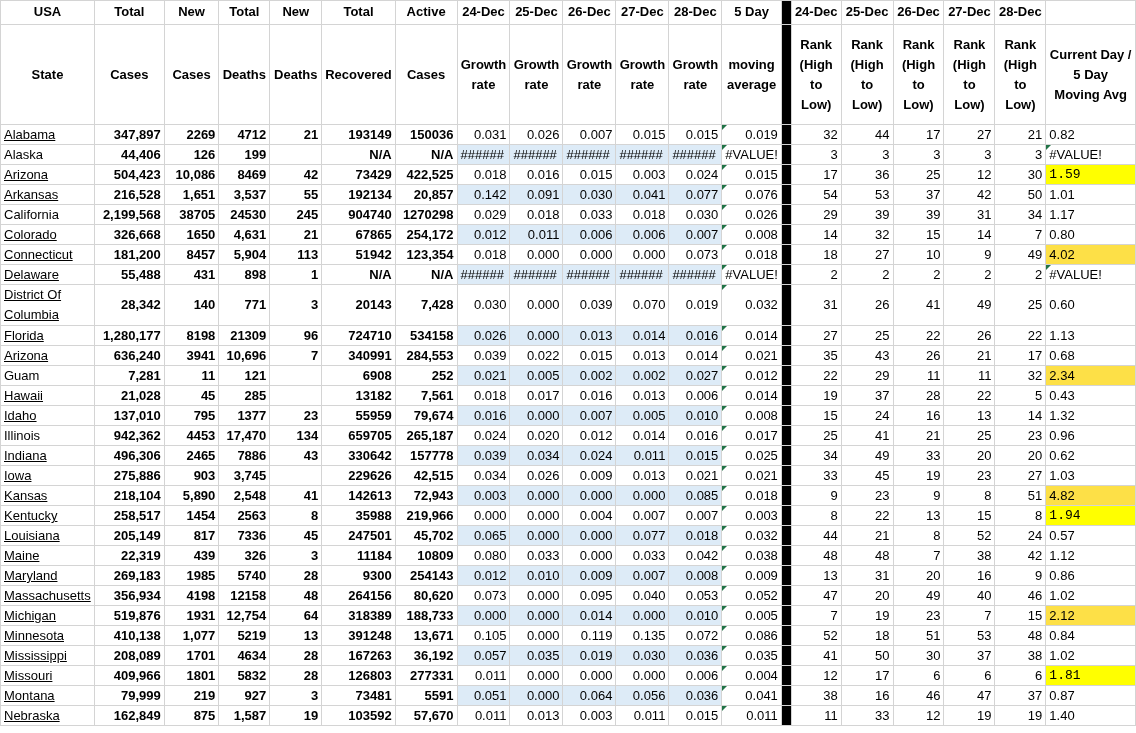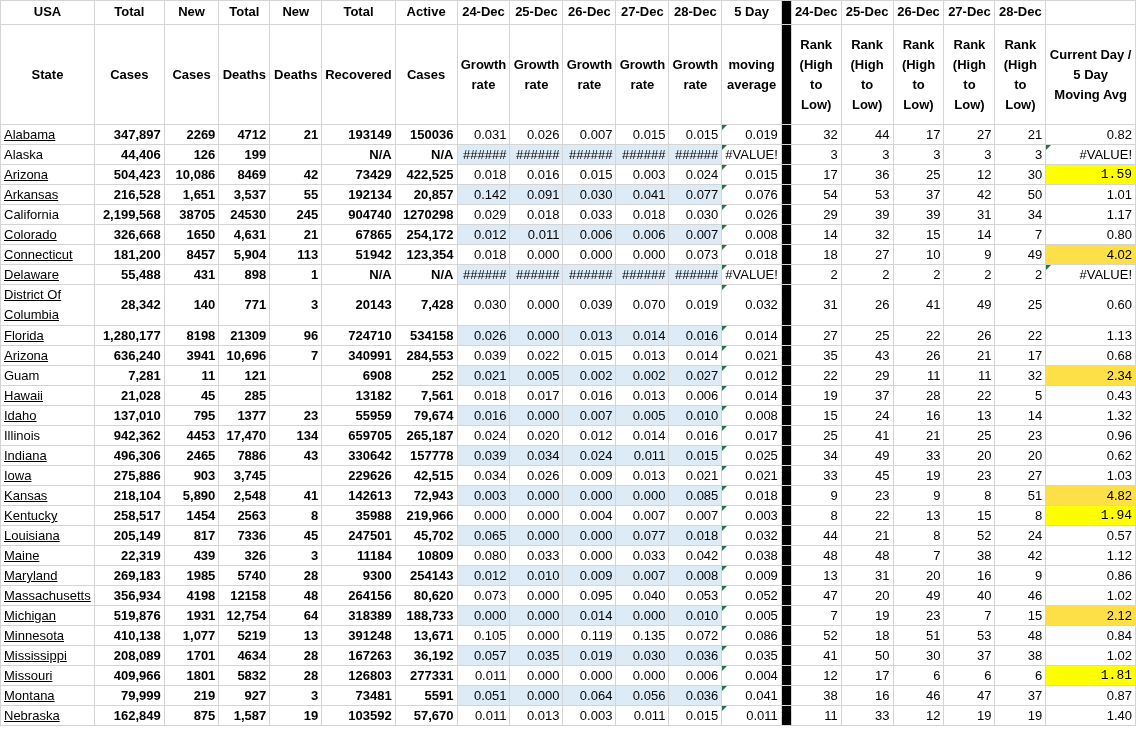--- a/index.html
+++ b/index.html
@@ -6,21 +6,21 @@
   body { width: 1136px; height: 733px; overflow: hidden; position: relative; font-family: "Liberation Sans", "DejaVu Sans", sans-serif; font-size: 13px; color: #000; }
   table.sheet { border-collapse: collapse; table-layout: fixed; position: absolute; left: 0; top: 0; padding-left: 10px; }
   table.sheet td { border: 1px solid #d4d4d4; padding: 0 3px; white-space: nowrap; overflow: hidden; height: 19px; line-height: 19px; box-sizing: border-box; }
   tr.h1 td { height: 24px; font-weight: bold; text-align: center; vertical-align: top; line-height: 22px; }
   tr.h2 td { height: 100px; font-weight: bold; text-align: center; vertical-align: middle; line-height: 20px; white-space: normal; }
   td.num { text-align: right; }
   td.b { font-weight: bold; }
   td.state { text-align: left; padding-left: 1px; }
   td.state span.link { text-decoration: underline; text-align: right; }
   td.growth.shade { background: #ddebf7; }
-  td.ctr { text-align: right; }
+  td.ctr { text-align: left; }
   td.sep { background: #000; border-color: #000; padding: 0; }
   td.hl-yellow { background: #ffff00; font-family: Liberation Mono, monospace; }
   td.hl-pink { background: #fde047; }
   td.flag { position: relative; }
   td.flag::before { content: ""; position: absolute; left: 0; top: 0; width: 0; height: 0; border-top: 5px solid #217346; border-right: 5px solid transparent; }
   tr.tall td { height: 40px; line-height: 20px; }
   tr.tall td.state { white-space: normal; line-height: 20px; }
 </style>
 </head>
 <body>

